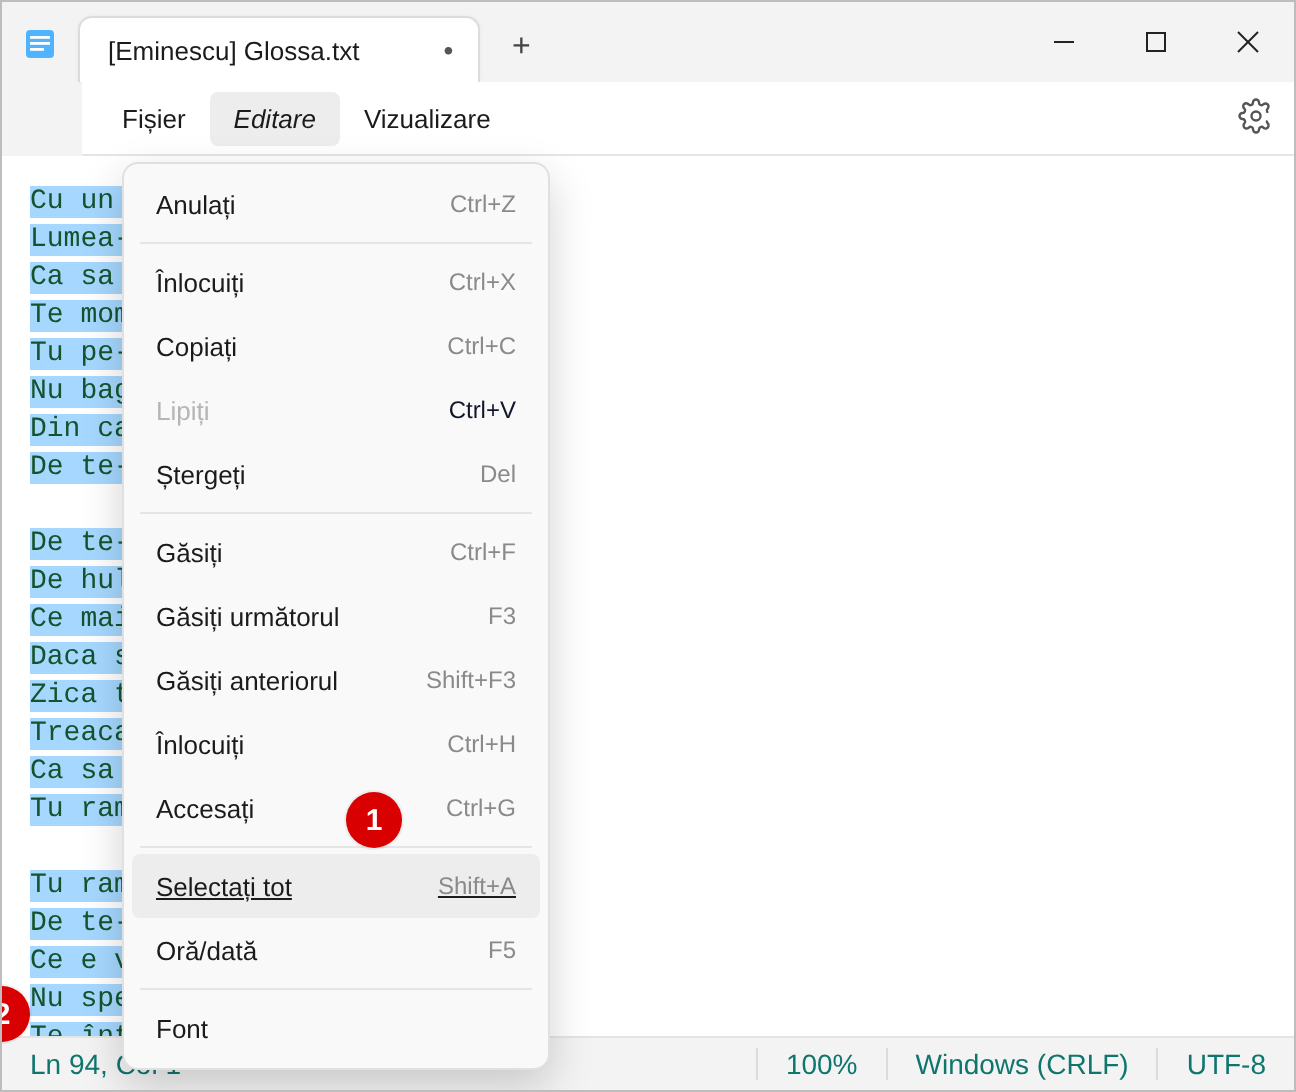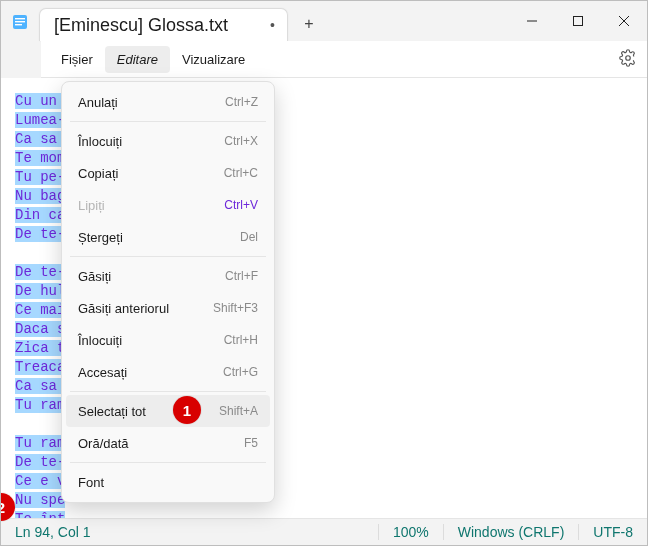--- a/index.html
+++ b/index.html
@@ -47,21 +47,21 @@
     display:flex;align-items:center;
     background:var(--tab-bg);
     border:1px solid var(--tab-border);
     border-bottom:none;
     border-radius:7px 7px 0 0;
     height:32px;
     padding:0 10px 0 14px;
     gap:40px;
     box-shadow:0 0 2px rgba(0,0,0,.05);
   }
-  .tab-title{font-size:18px;text-align:right;}
+  .tab-title{font-size:13px;text-align:right;}
   .tab-dirty{font-size:14px;color:#555;padding:0 2px;}
   .newtab{
     width:30px;height:30px;display:flex;align-items:center;justify-content:center;
     font-size:16px;color:#444;margin-left:6px;margin-bottom:2px;
   }
   .winbtns{
     position:absolute;right:0;top:0;height:40px;
     display:flex;
   }
   .winbtn{width:46px;height:40px;display:flex;align-items:center;justify-content:center;}
@@ -81,21 +81,21 @@
   .menuitem.active{background:var(--hover);font-style:italic;}
   .gear{position:absolute;right:10px;top:8px;}
   
   .editor{
     flex:1;
     background:#fff;
     padding:14px 0 0 14px;
     font-family:Consolas,"Courier New",monospace;
     font-size:14px;
     line-height:19px;
-    color:#6d28d9;
+    color:#14532d;
     position:relative;
     overflow:hidden;
   }
   .stanza{margin-bottom:19px;}
   .line{white-space:pre;}
   .line span{background:var(--sel);}
   
   .dropdown{
     position:absolute;
     left:60px;top:80px;
@@ -104,24 +104,24 @@
     border:1px solid #e0e0e0;
     border-radius:8px;
     box-shadow:0 8px 22px rgba(0,0,0,.18);
     padding:4px;
     z-index:10;
   }
   .dditem{
     display:flex;align-items:center;justify-content:space-between;
     height:32px;padding:0 12px;border-radius:4px;font-size:13px;
   }
-  .dditem.hover{background:var(--hover);}
+  .dditem.hover{background:var(--hover);text-decoration:underline;}
   .dditem.disabled{color:#b5b5b5;}
   .dditem .sc{color:var(--muted);font-size:12px;}
-  .dditem.disabled .sc{color:#6d28d9;}
+  .dditem.disabled .sc{color:#0f172a;}
   .sep{height:1px;background:var(--border);margin:3px 4px;}
   
   .status{
     height:26px;background:var(--bg);
     border-top:1px solid var(--border);
     display:flex;align-items:center;
     font-size:14px;color:#0f766e;
   }
   .status .cell{padding:0 14px;}
   .status .spacer{flex:1;}
@@ -242,20 +242,24 @@
       <div class="dditem">
         <span>Ștergeți</span>
         <span class="sc">Del</span>
       </div>
       <div class="sep"></div>
       <div class="dditem">
         <span>Găsiți</span>
         <span class="sc">Ctrl+F</span>
       </div>
       <div class="dditem">
+        <span>Găsiți următorul</span>
+        <span class="sc">F3</span>
+      </div>
+      <div class="dditem">
         <span>Găsiți anteriorul</span>
         <span class="sc">Shift+F3</span>
       </div>
       <div class="dditem">
         <span>Înlocuiți</span>
         <span class="sc">Ctrl+H</span>
       </div>
       <div class="dditem">
         <span>Accesați</span>
         <span class="sc">Ctrl+G</span>

